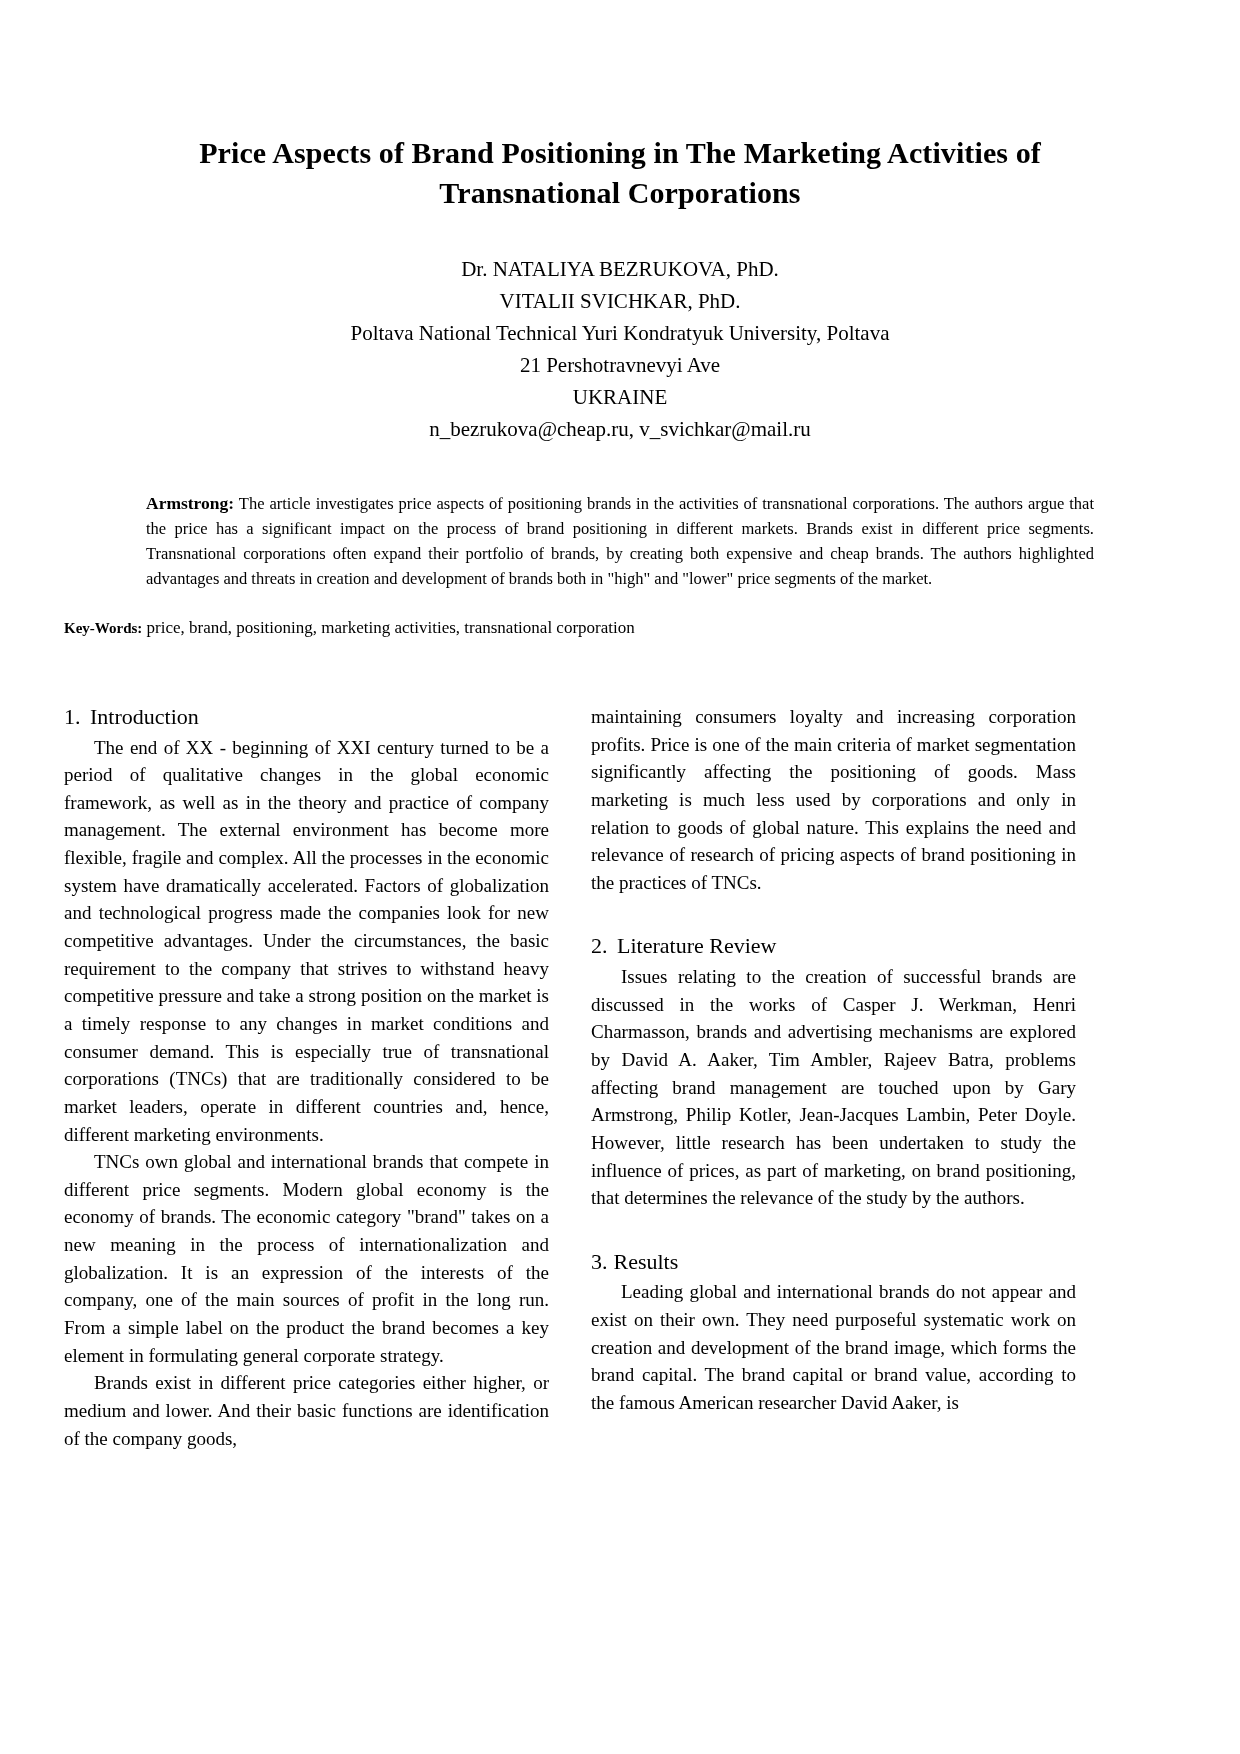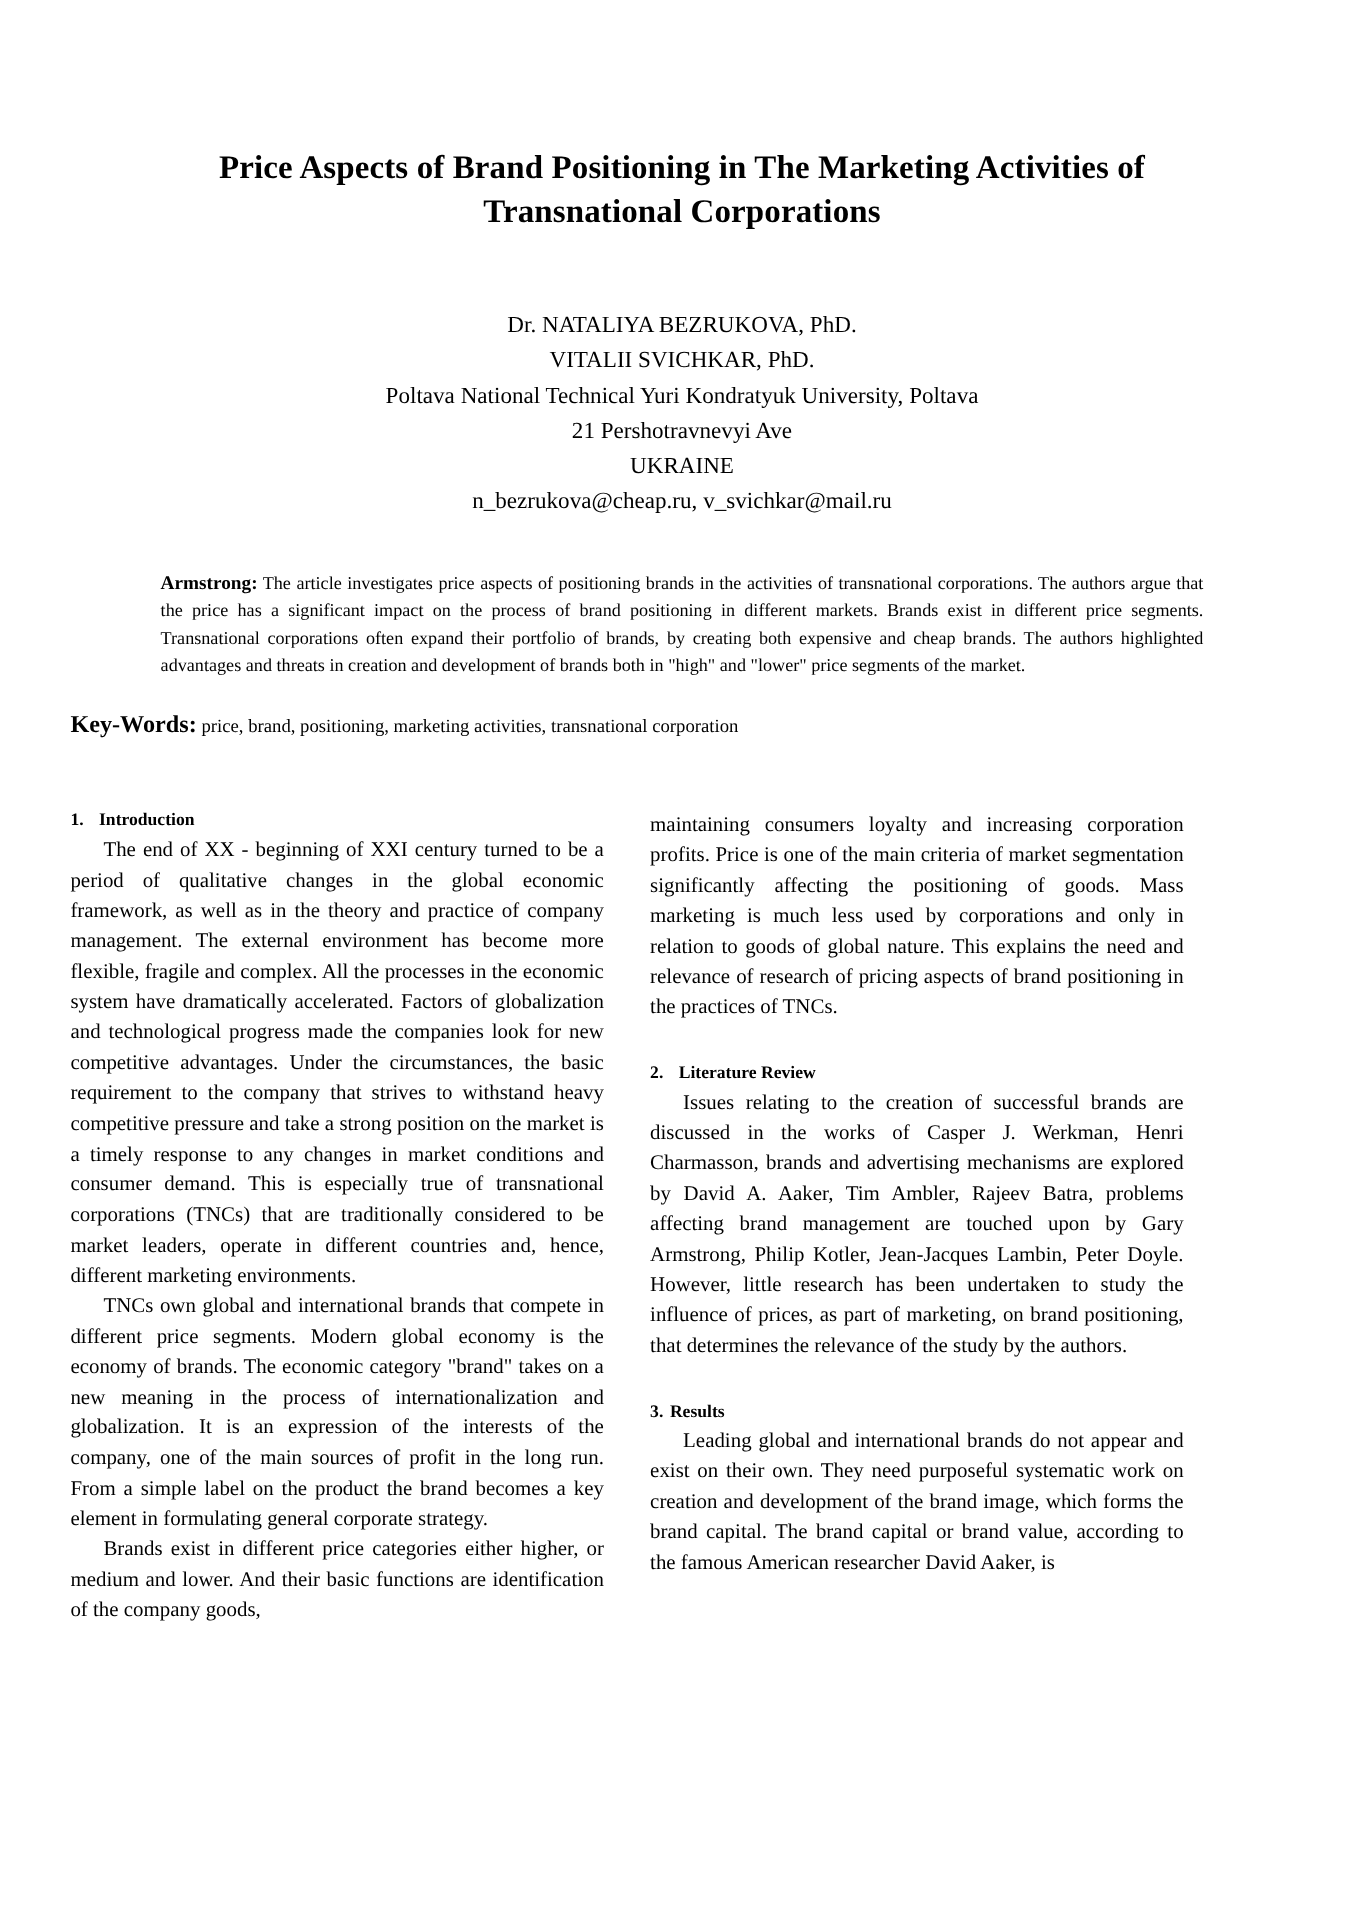--- a/index.html
+++ b/index.html
@@ -34,21 +34,21 @@
     font-weight: bold;
     line-height: 1.32;
     letter-spacing: 0.1px;
     margin: 0 auto;
     max-width: 900px;
   }
 
   
   .author-block {
     text-align: center;
-    margin-top: 68px;
+    margin-top: 42px;
     font-size: 21px;
     line-height: 1.52;
   }
   .author-line {
     display: block;
   }
   .email-line {
     display: block;
   }
 
@@ -66,37 +66,37 @@
 
   
   .keywords-block {
     margin: 24px 0 0 0;
     font-size: 17px;
     line-height: 1.5;
     text-align: left;
   }
   .keywords-label {
     font-weight: bold;
-    font-size: 22px;
+    font-size: 15px;
   }
 
   
   .columns {
     margin-top: 62px;
     display: flex;
     gap: 42px;
     align-items: flex-start;
   }
   .column {
     width: 485px;
     flex: 0 0 485px;
   }
   .section-heading {
-    font-size: 16px;
-    font-weight: bold;
+    font-size: 22px;
+    font-weight: normal;
     margin: 0 0 2px 0;
     line-height: 1.3;
   }
   .section-heading .sec-num {
     display: inline-block;
     min-width: 26px;
   }
   .section-heading.plain .sec-num {
     min-width: 0;
     margin-right: 6px;

